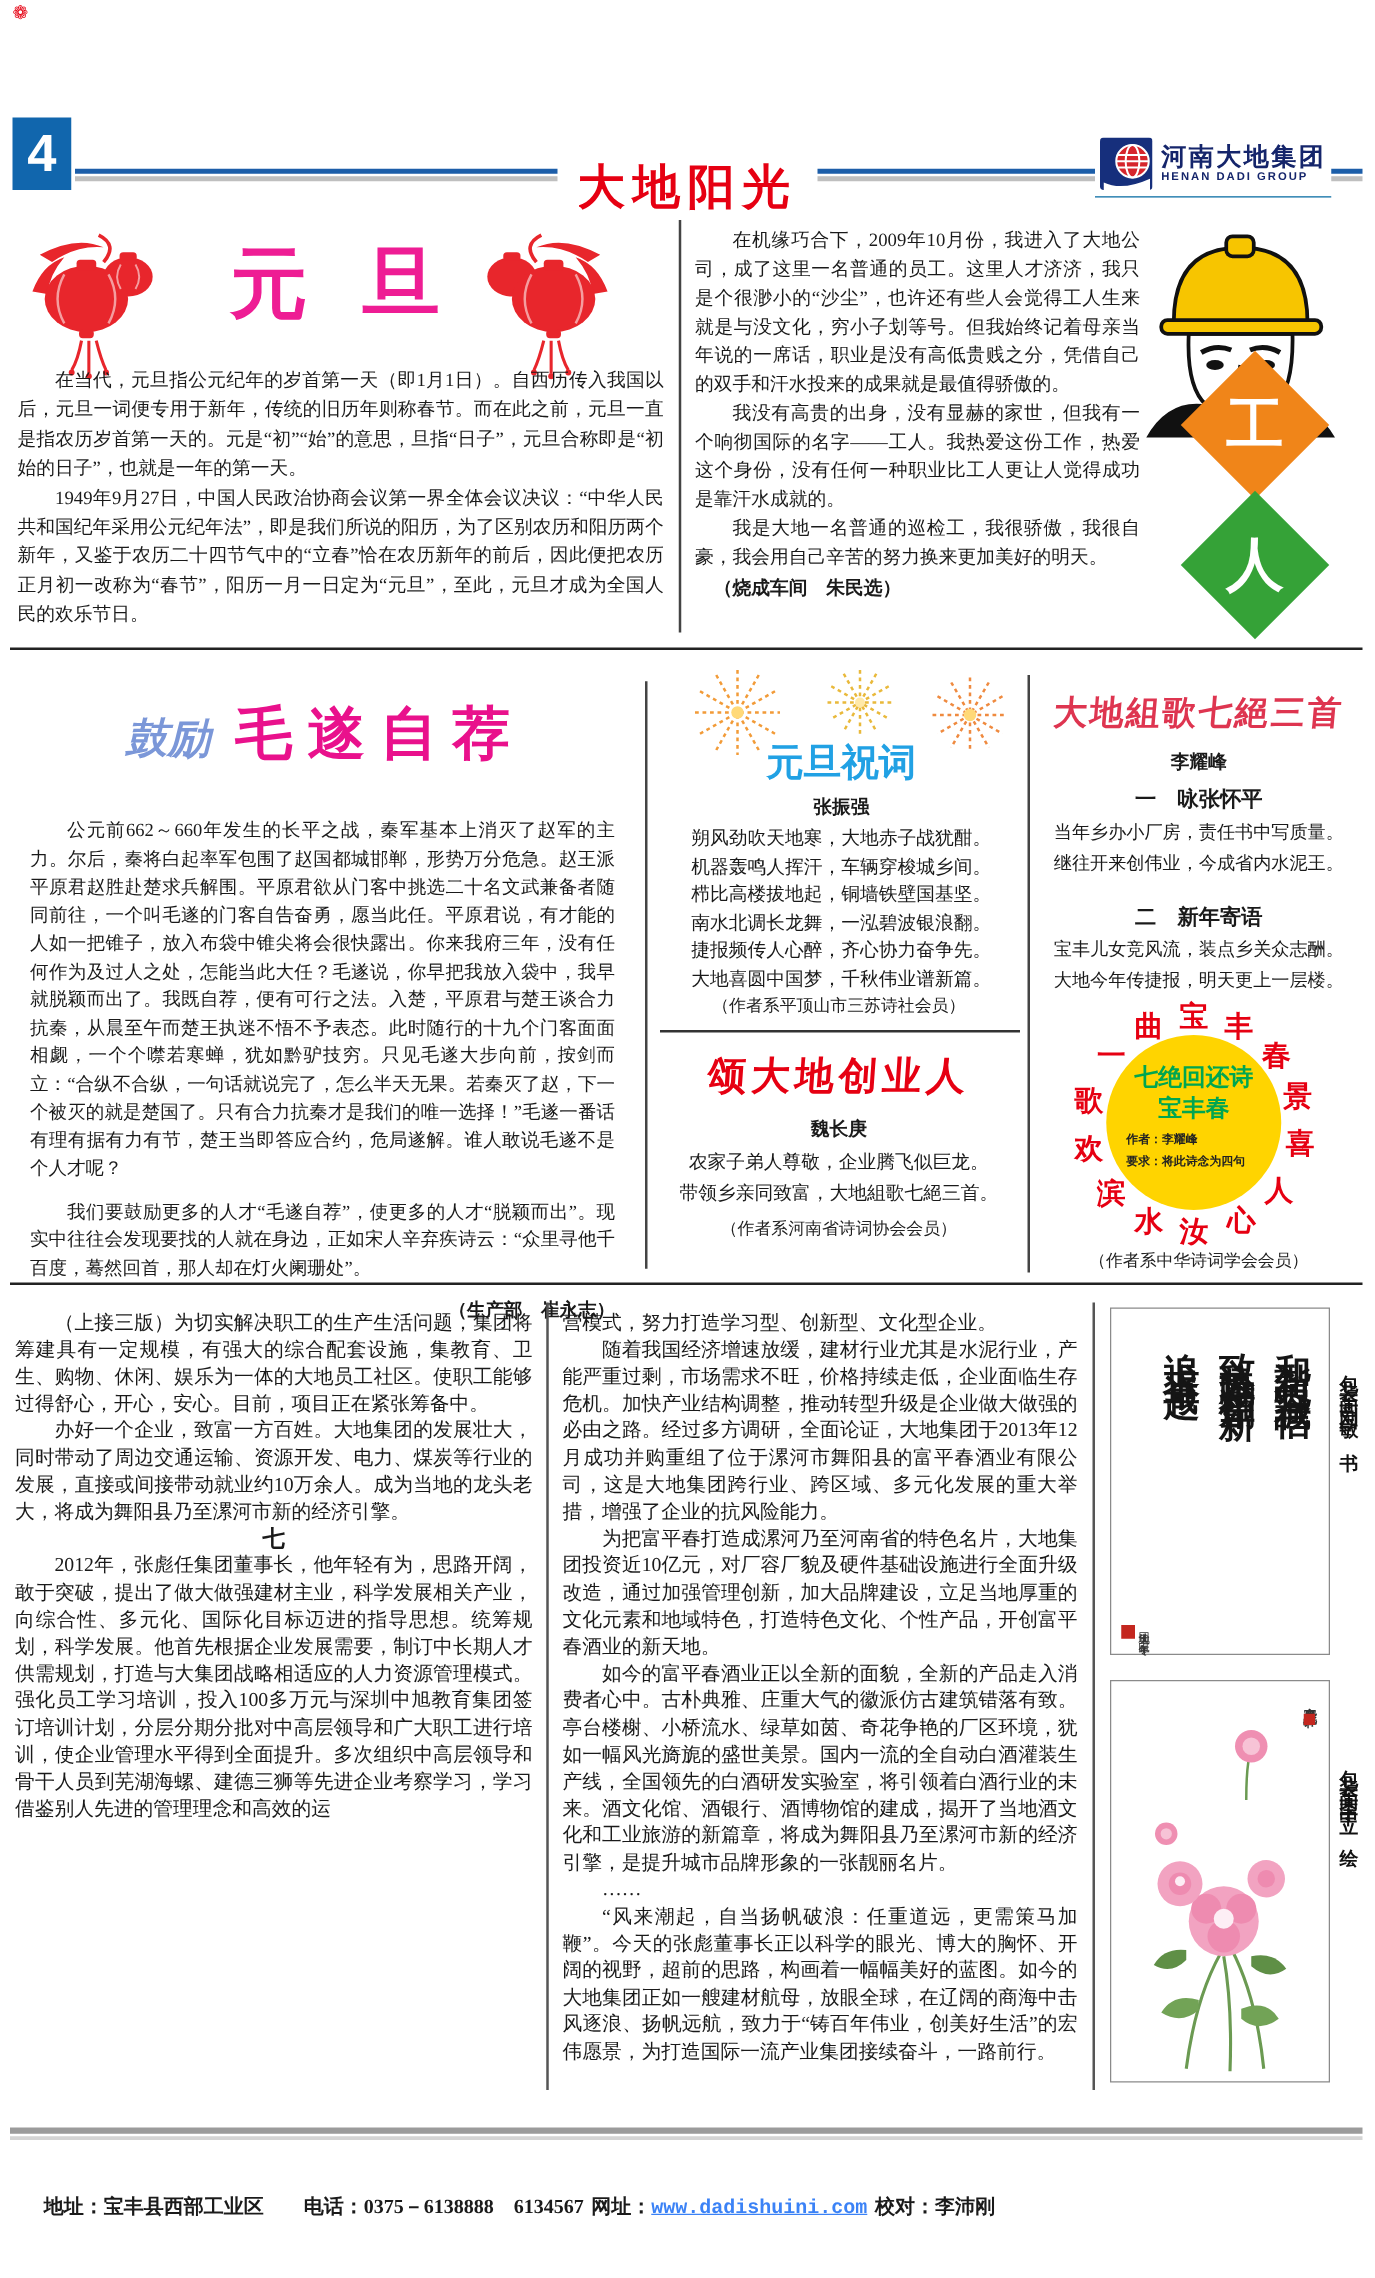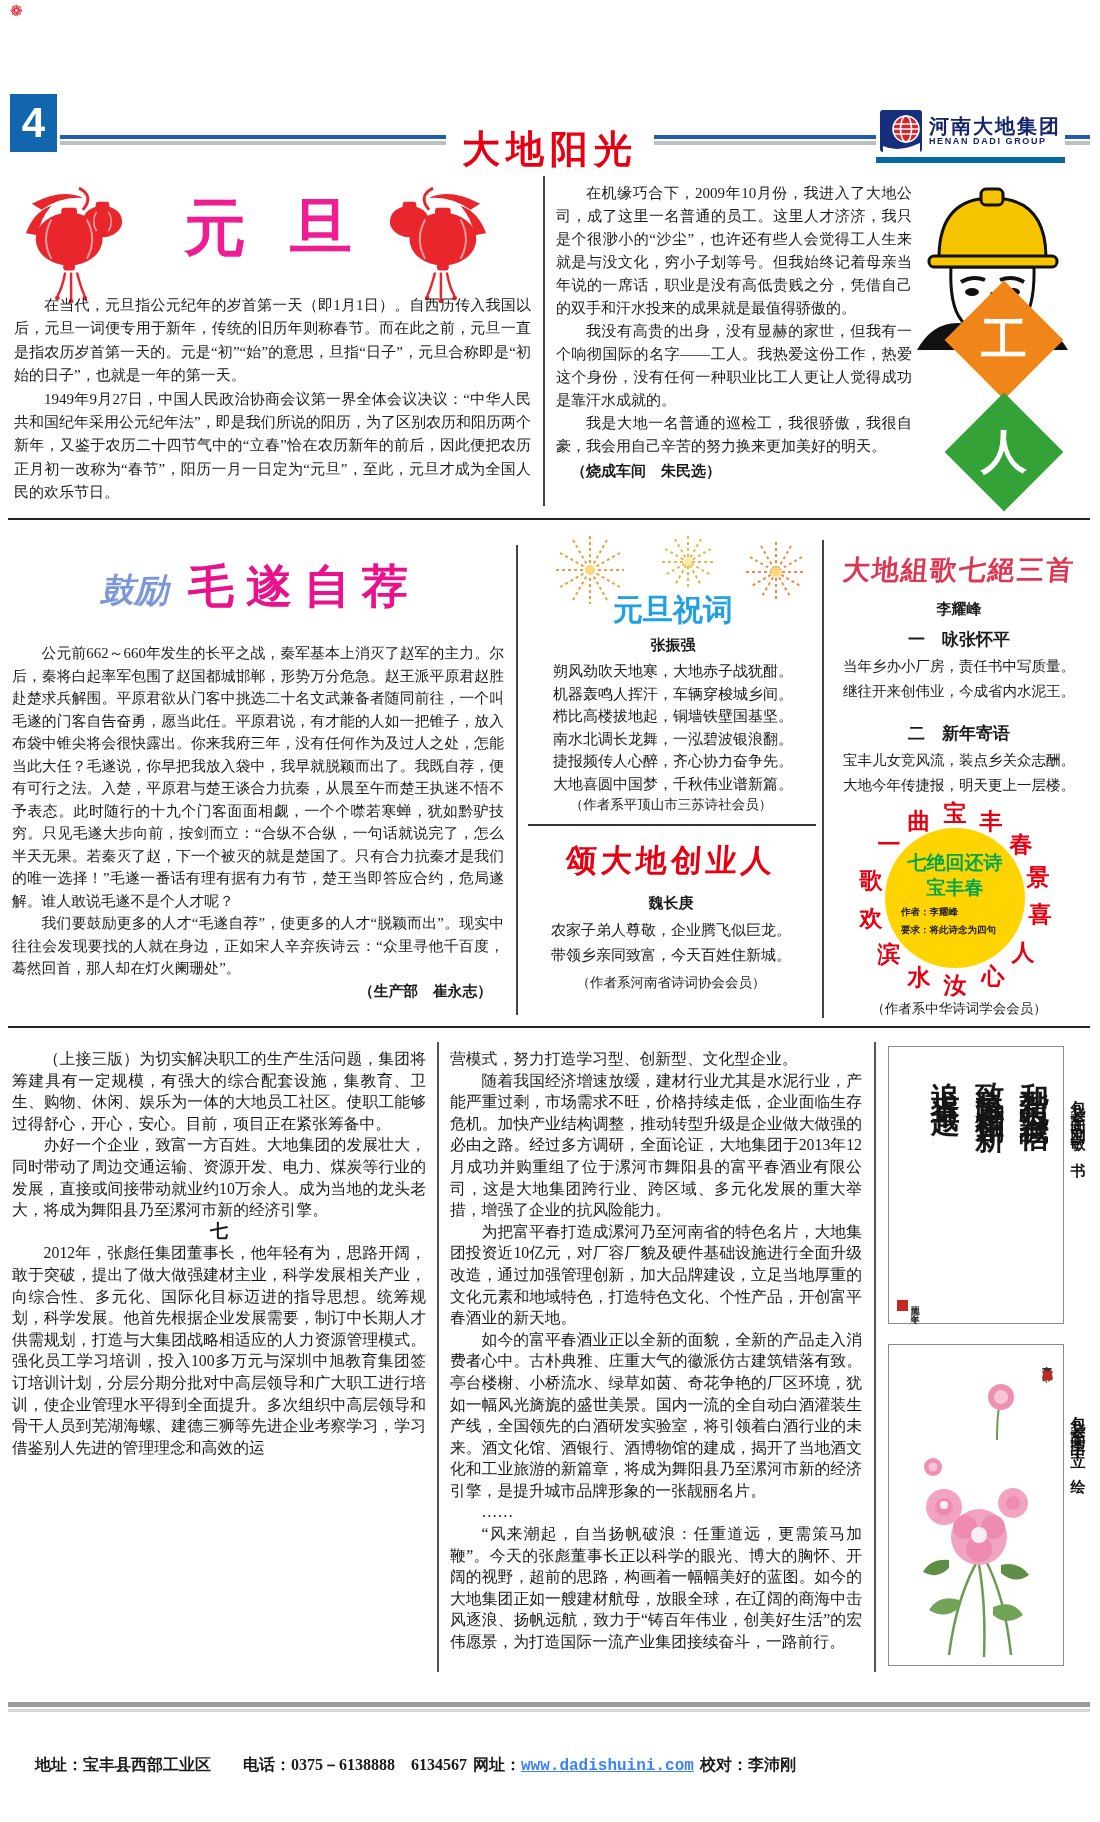--- a/index.html
+++ b/index.html
@@ -12,21 +12,21 @@
   #corner-ornament{left:10px;top:4px;color:#e60012;font-size:15px;line-height:15px;}
   #page-number{left:10px;top:94px;width:47px;height:58px;background:#1166ad;color:#fff;
     font-family:"Liberation Sans","DejaVu Sans",sans-serif;font-weight:bold;font-size:42px;
     line-height:58px;text-align:center;z-index:3;}
   #rule-blue{left:60px;top:135px;width:1030px;height:4px;background:#1c5ea9;z-index:1;}
   #rule-gray{left:60px;top:141px;width:1030px;height:4px;background:#bfbfbf;z-index:1;}
   #masthead{left:0;right:0;top:124px;text-align:center;z-index:2;}
   #masthead span{background:#fff;padding:0 16px;color:#e60012;font-weight:800;font-size:38px;
     letter-spacing:6px;font-family:"Liberation Sans","DejaVu Sans",sans-serif;}
   #logo{left:876px;top:108px;display:flex;align-items:center;gap:7px;background:#fff;
-    padding:2px 4px 5px 4px;border-bottom:6px solid #0369a1;z-index:3;}
+    padding:2px 4px 5px 4px;border-bottom:1px solid #0369a1;z-index:3;}
   #logo .lt{display:flex;flex-direction:column;line-height:1.05;}
   #logo .cn{font-size:20px;font-weight:800;letter-spacing:2px;color:#15256b;
     font-family:"Liberation Sans",sans-serif;}
   #logo .en{font-size:9px;font-weight:700;letter-spacing:1.6px;color:#15256b;
     font-family:"Liberation Sans",sans-serif;}
   
   .body-text{font-size:15px;line-height:23.4px;text-align:justify;}
   .body-text p{margin:0;text-indent:2em;}
   .byline{font-weight:600;}
   .center{text-align:center;}
@@ -44,21 +44,21 @@
     justify-content:center;}
   .badge span{transform:rotate(-45deg);color:#fff;font-size:46px;font-weight:800;
     font-family:"Liberation Sans",sans-serif;}
   #badge-gong{left:962px;top:298px;background:#f08519;}
   #badge-ren{left:962px;top:410px;background:#35a237;}
   
   #ms-title{left:20px;top:556px;width:480px;text-align:center;line-height:62px;}
   #ms-title .pre{color:#7b97d8;font-size:34px;font-weight:800;font-style:italic;margin-right:20px;}
   #ms-title .main{color:#e9118c;font-size:46px;font-weight:800;letter-spacing:12px;}
   #ms-body{left:12px;top:642px;width:492px;font-size:14.8px;line-height:22.5px;text-align:justify;}
-  #ms-body p{margin:0;text-indent:2em;}
+  #ms-body p{margin:12px;text-indent:2em;}
   #ms-byline{text-align:right;padding-right:12px;}
   #zc-title{left:528px;top:590px;width:290px;text-align:center;font-size:30px;font-weight:800;
     color:#21a1e4;font-family:"Liberation Sans",sans-serif;z-index:2;
     text-shadow:-2px 0 #fff,2px 0 #fff,0 -2px #fff,0 2px #fff,-1px -1px #fff,1px 1px #fff;}
   #zc-author{left:528px;top:636px;width:290px;font-size:15px;font-weight:700;}
   #zc-poem{left:528px;top:660px;width:290px;font-size:15px;line-height:22.5px;}
   #zc-note{left:518px;top:796px;width:306px;}
   #d-mid{left:528px;top:824px;width:288px;height:1.5px;background:#333;}
   #sg-title{left:518px;top:840px;width:306px;text-align:center;font-size:31px;font-weight:800;
     color:#e60012;letter-spacing:4px;transform:skewX(-4deg);}
@@ -283,21 +283,21 @@
   <div>南水北调长龙舞，一泓碧波银浪翻。</div>
   <div>捷报频传人心醉，齐心协力奋争先。</div>
   <div>大地喜圆中国梦，千秋伟业谱新篇。</div>
 </div>
 <div class="abs note" id="zc-note">（作者系平顶山市三苏诗社会员）</div>
 <div class="abs" id="d-mid"></div>
 <div class="abs" id="sg-title">颂大地创业人</div>
 <div class="abs center" id="sg-author">魏长庚</div>
 <div class="abs center poem" id="sg-poem">
   <div>农家子弟人尊敬，企业腾飞似巨龙。</div>
-  <div>带领乡亲同致富，今天百姓住新城。</div>
+  <div>带领乡亲同致富，大地組歌七絕三首。</div>
 </div>
 <div class="abs note" id="sg-note">（作者系河南省诗词协会会员）</div>
 
 <div class="abs" id="zg-title">大地組歌七絕三首</div>
 <div class="abs center" id="zg-author">李耀峰</div>
 <div class="abs zg-sub" style="top:628px;">一　咏张怀平</div>
 <div class="abs zg-poem poem" style="top:654px;">
   <div>当年乡办小厂房，责任书中写质量。</div>
   <div>继往开来创伟业，今成省内水泥王。</div>
 </div>

